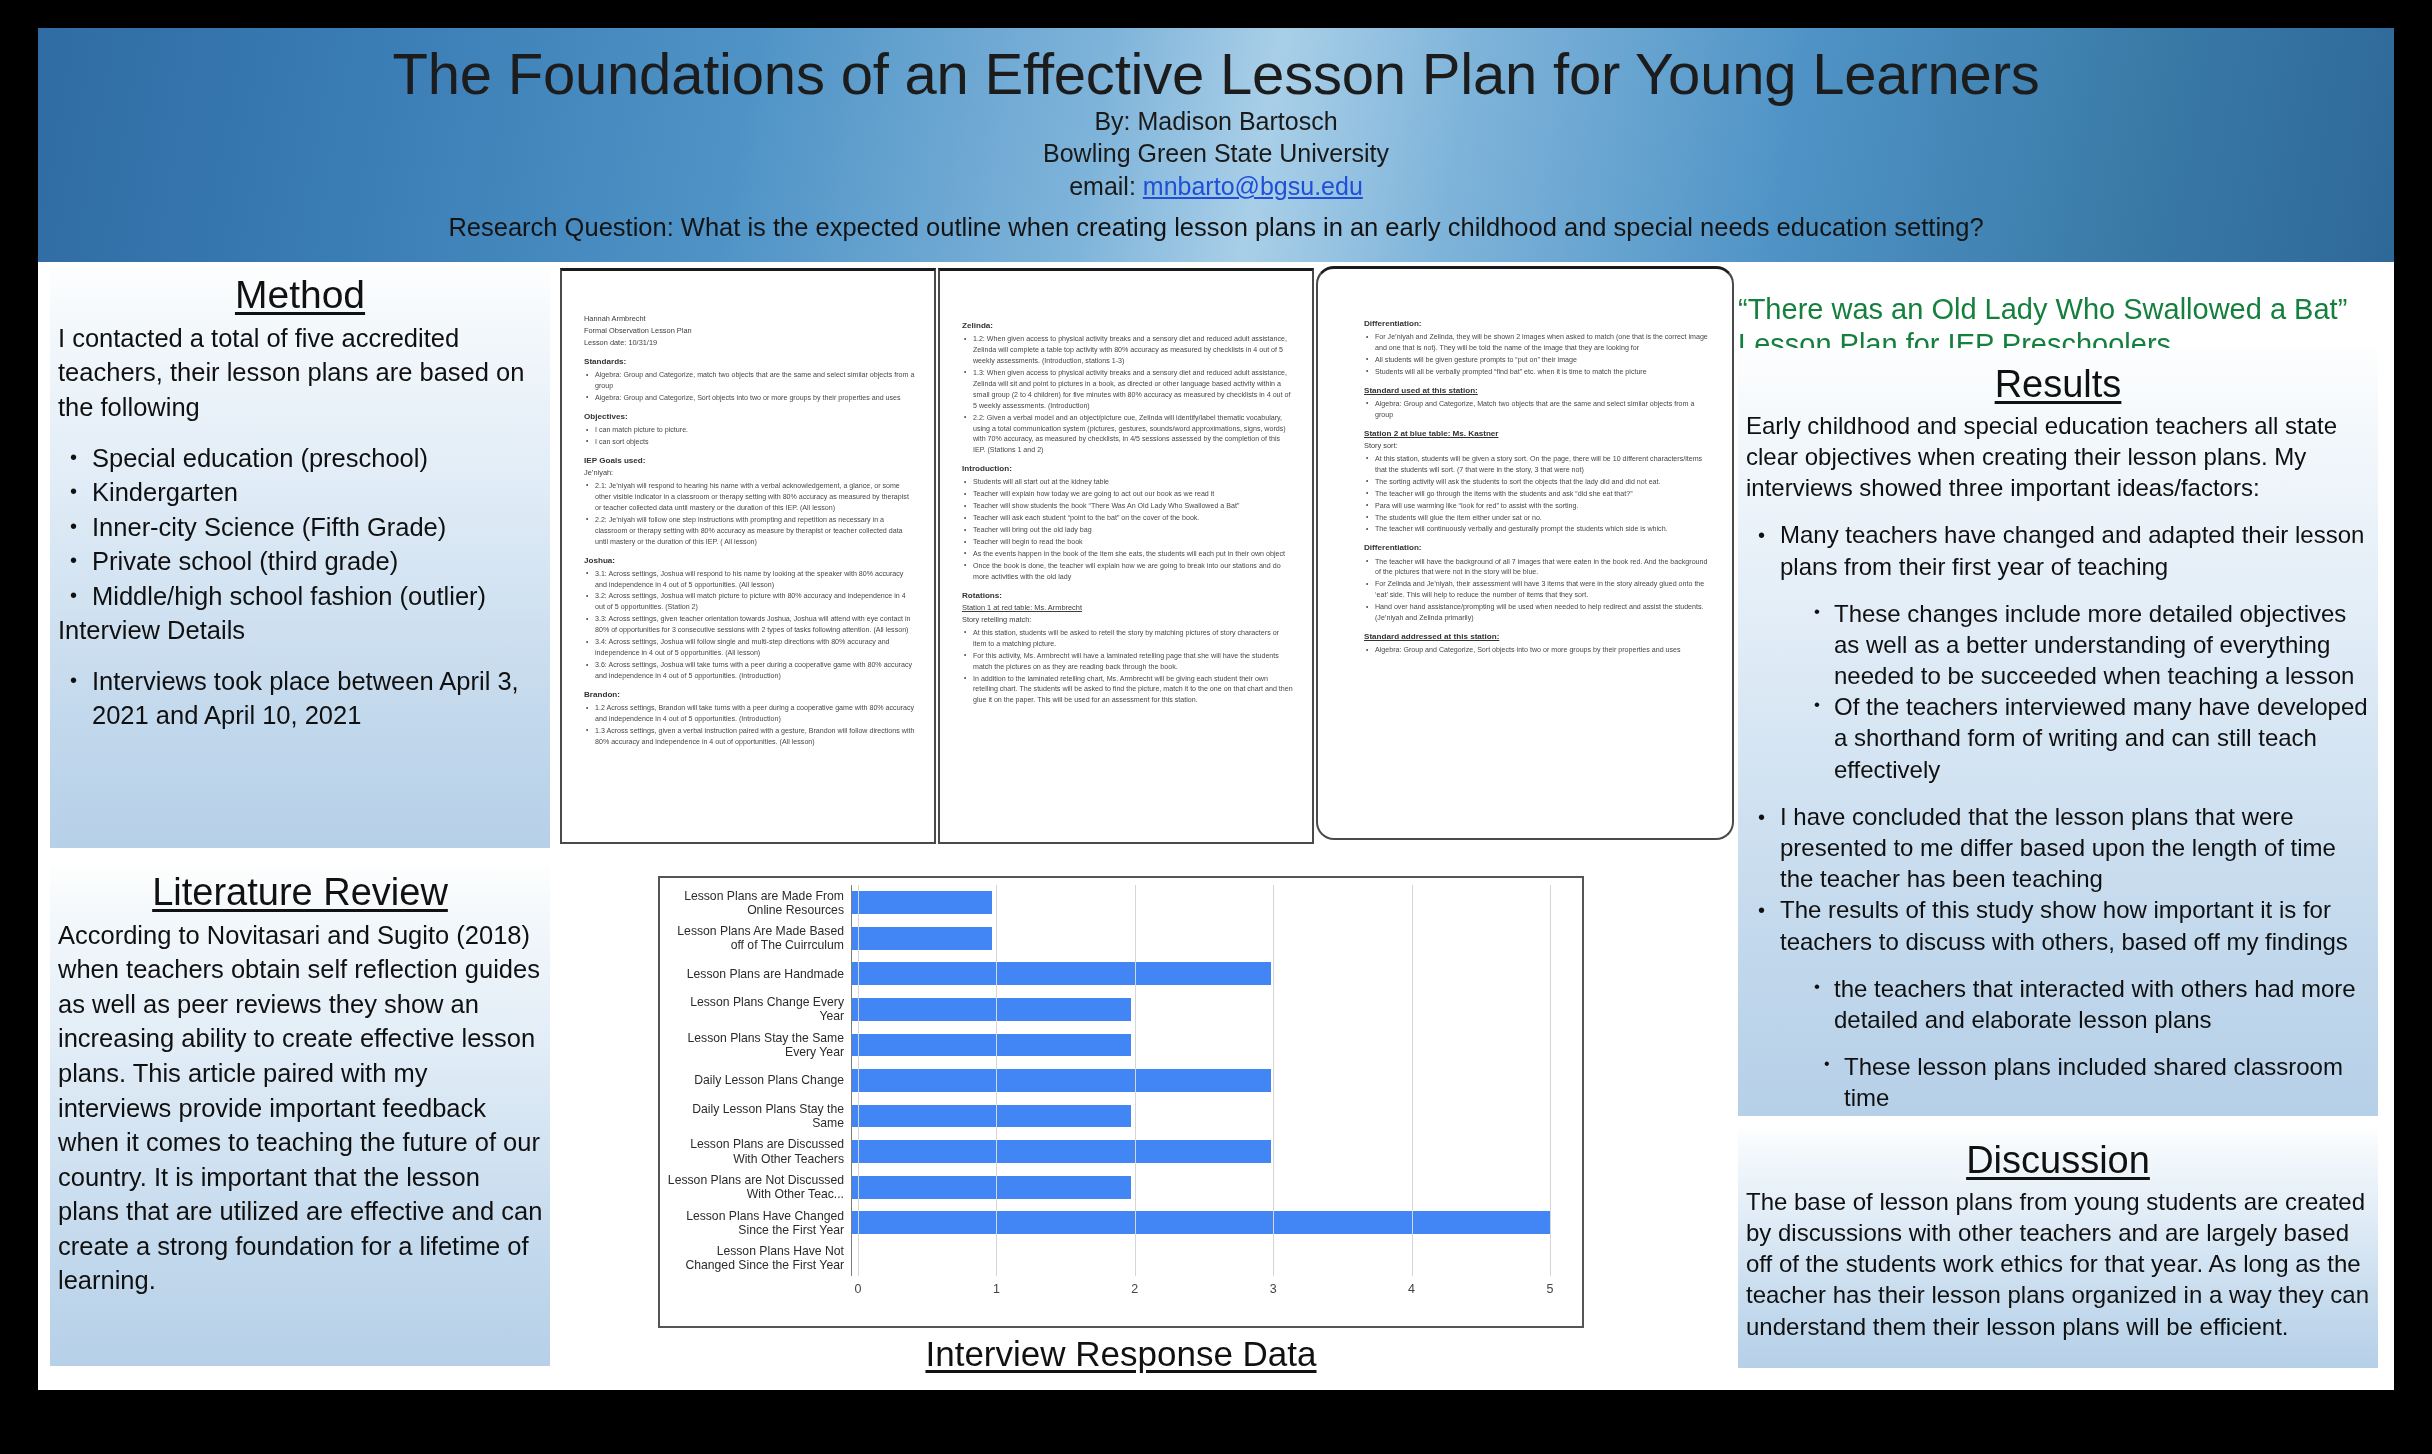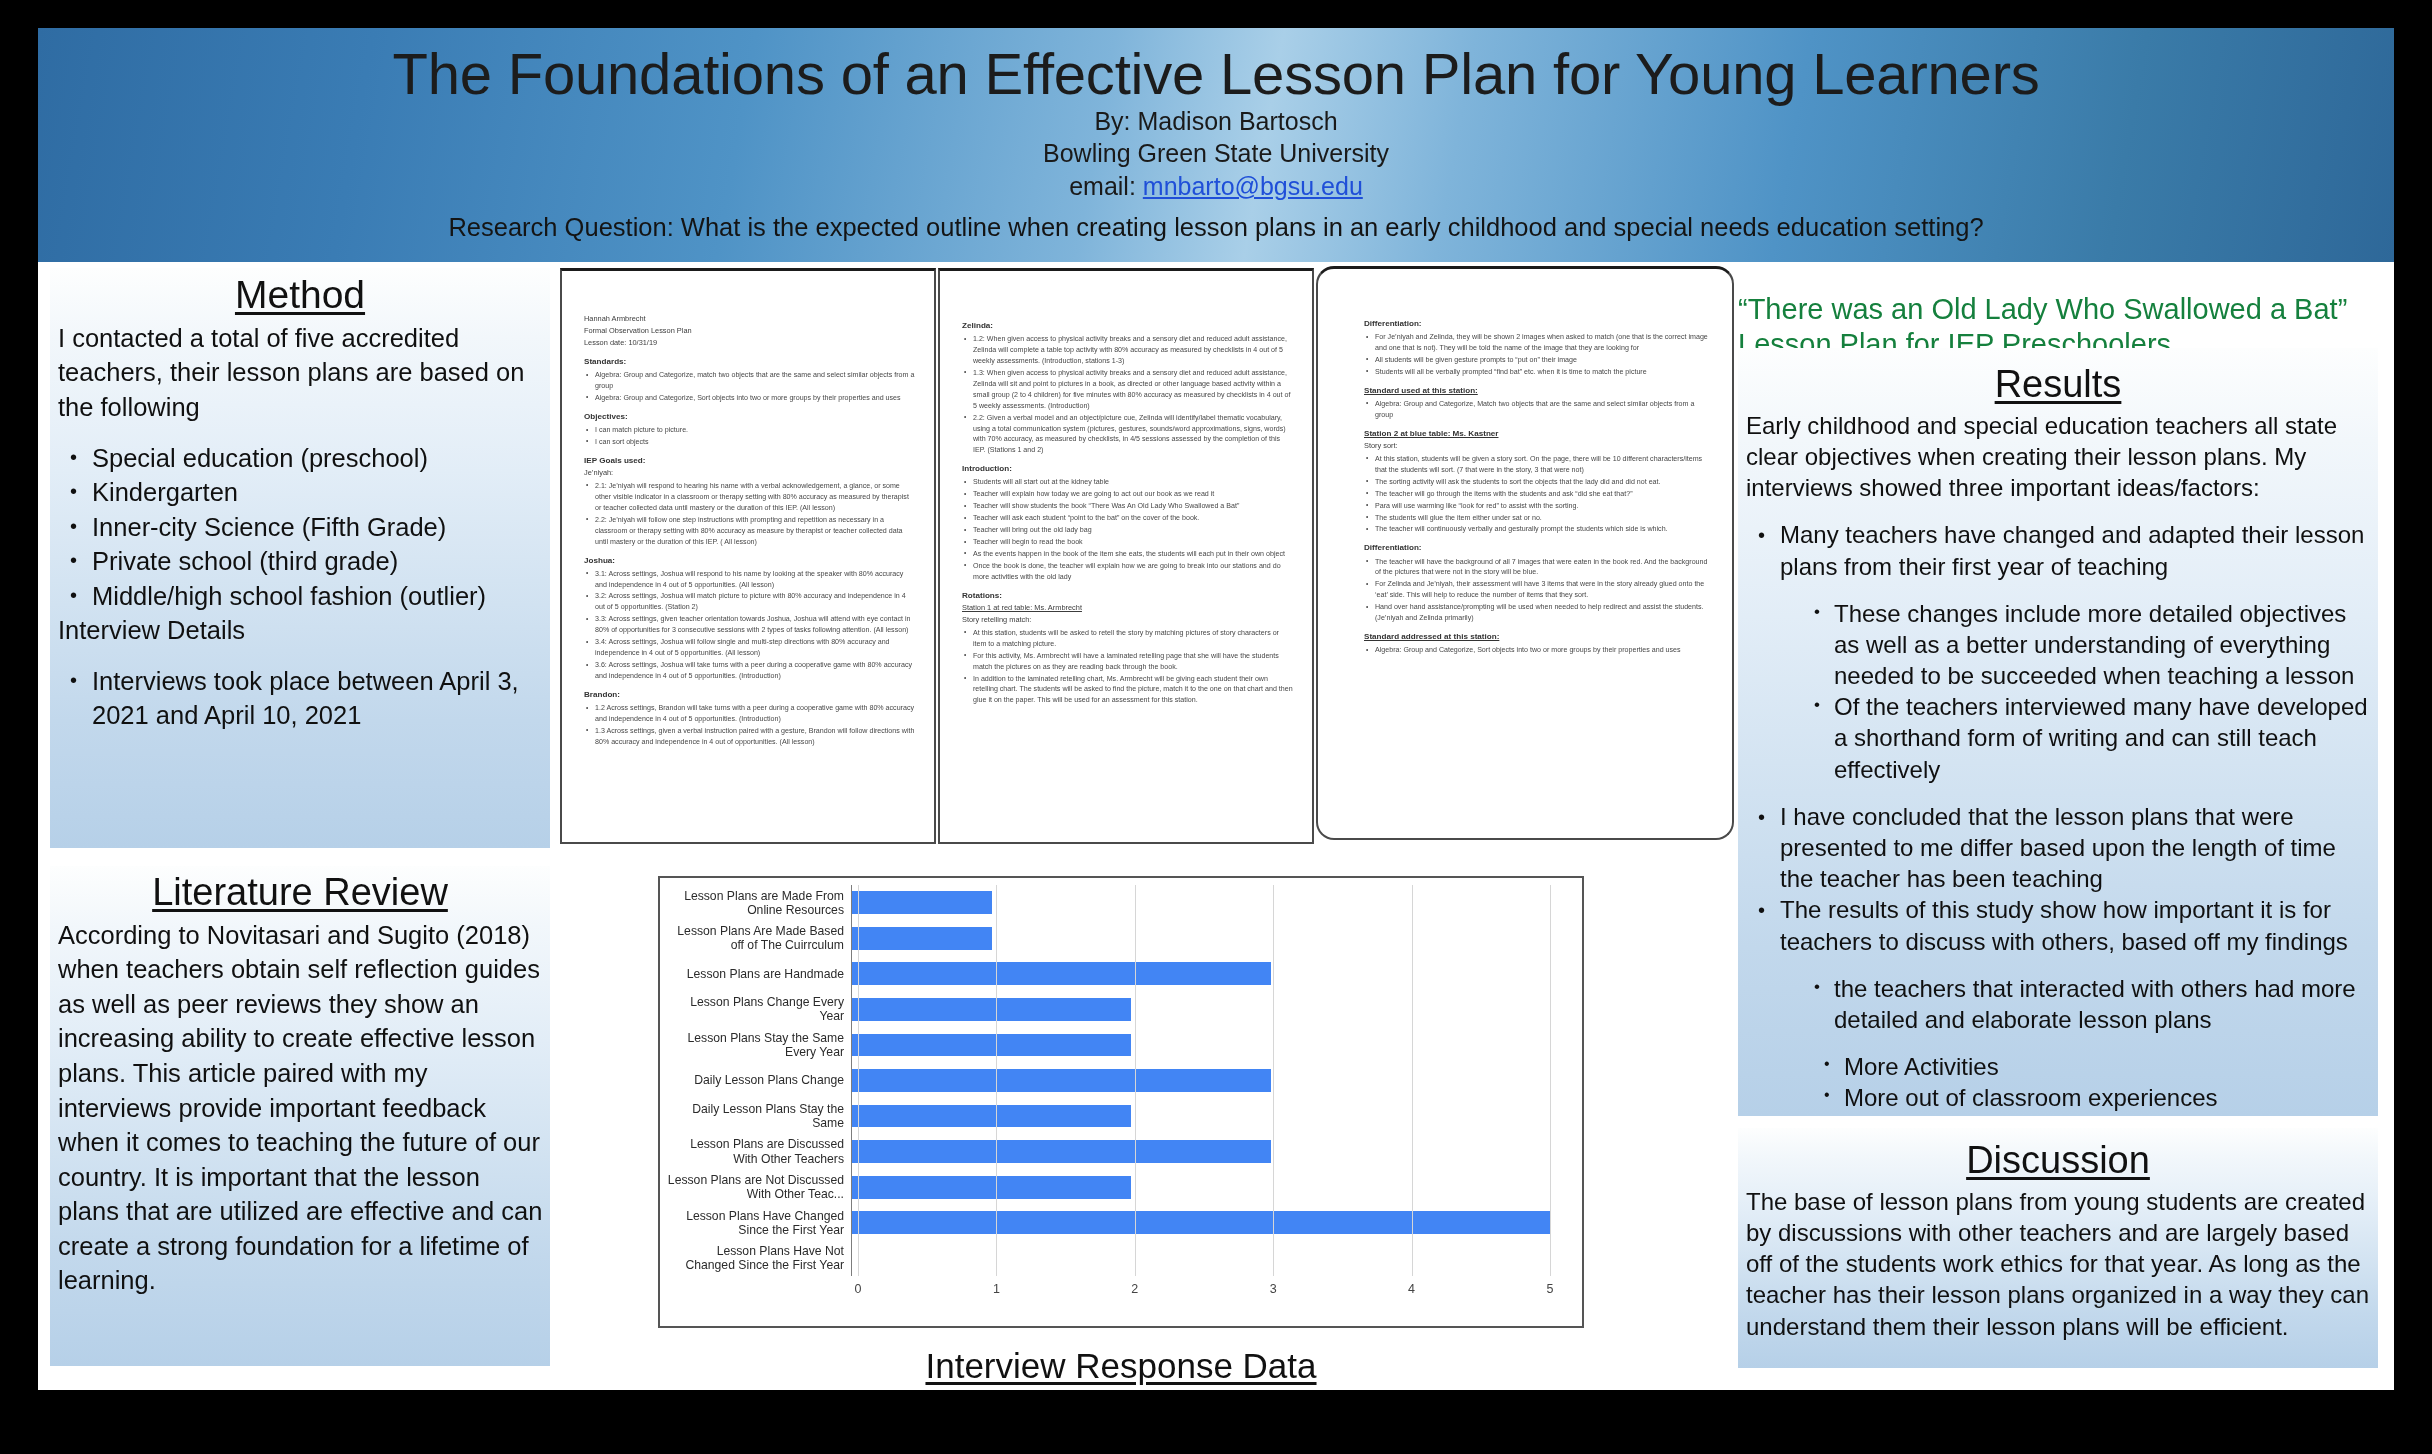--- a/index.html
+++ b/index.html
@@ -227,21 +227,20 @@
     font-size: 12.5px; color: #444;
     font-family: "Liberation Sans", sans-serif;
   }
   #chart-caption {
     position: absolute;
     left: 620px; top: 1306px; width: 926px;
     text-align: center;
     font-size: 35px; color: #111;
     text-decoration: underline;
     text-underline-offset: 4px;
-    margin-top: 12px;
   }
 </style>
 </head>
 <body>
 
 <div id="slide">
 
   <div id="header">
     <div id="poster-title">The Foundations of an Effective Lesson Plan for Young Learners</div>
     <div class="hdr-line">By: Madison Bartosch</div>
@@ -390,20 +389,21 @@
       <li>Of the teachers interviewed many have developed a shorthand form of writing and can still teach effectively</li>
     </ul>
     <ul class="bul body-text small">
       <li>I have concluded that the lesson plans that were presented to me differ based upon the length of time the teacher has been teaching</li>
       <li>The results of this study show how important it is for teachers to discuss with others, based off my findings</li>
     </ul>
     <ul class="bul lvl2 body-text small indent1">
       <li>the teachers that interacted with others had more detailed and elaborate lesson plans</li>
     </ul>
     <ul class="bul lvl3 body-text small indent2">
+      <li>These lesson plans included shared classroom time</li>
       <li>More Activities</li>
       <li>More out of classroom experiences</li>
     </ul>
   </div>
 
   <div class="panel" id="discussion-panel">
     <div class="panel-title">Discussion</div>
     <div class="body-text small">The base of lesson plans from young students are created by discussions with other teachers and are largely based off of the students work ethics for that year. As long as the teacher has their lesson plans organized in a way they can understand them their lesson plans will be efficient.</div>
   </div>
 

